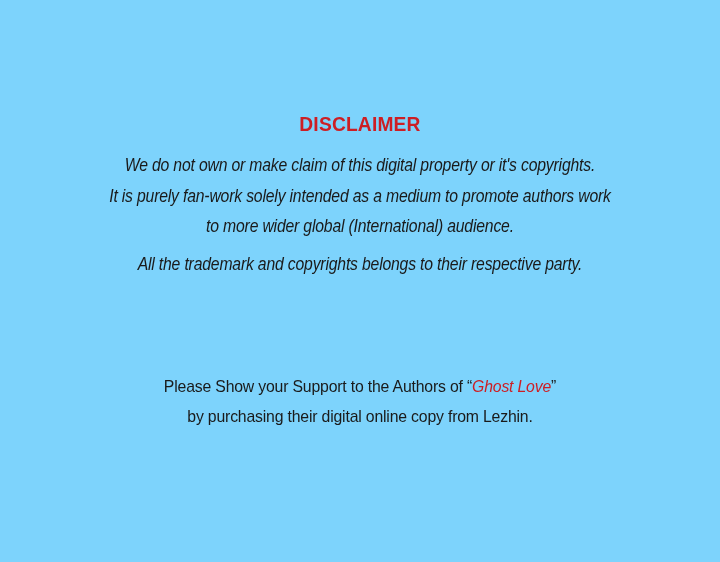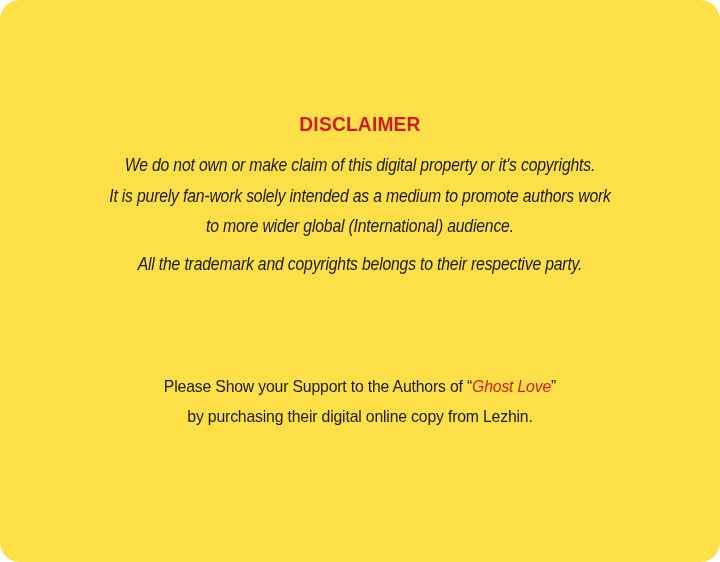--- a/index.html
+++ b/index.html
@@ -4,24 +4,23 @@
 <style>
   html, body {
     margin: 0;
     padding: 0;
     background: #ffffff;
   }
   .page {
     position: relative;
     width: 720px;
     height: 562px;
-    background: #fde047;
+    background: #7dd3fc;
     overflow: hidden;
     font-family: "Liberation Sans", sans-serif;
-    border-radius: 20px;
   }
   .line {
     position: absolute;
     left: 0;
     right: 0;
     text-align: center;
     white-space: nowrap;
     color: #1a1a1a;
   }
   .heading {

